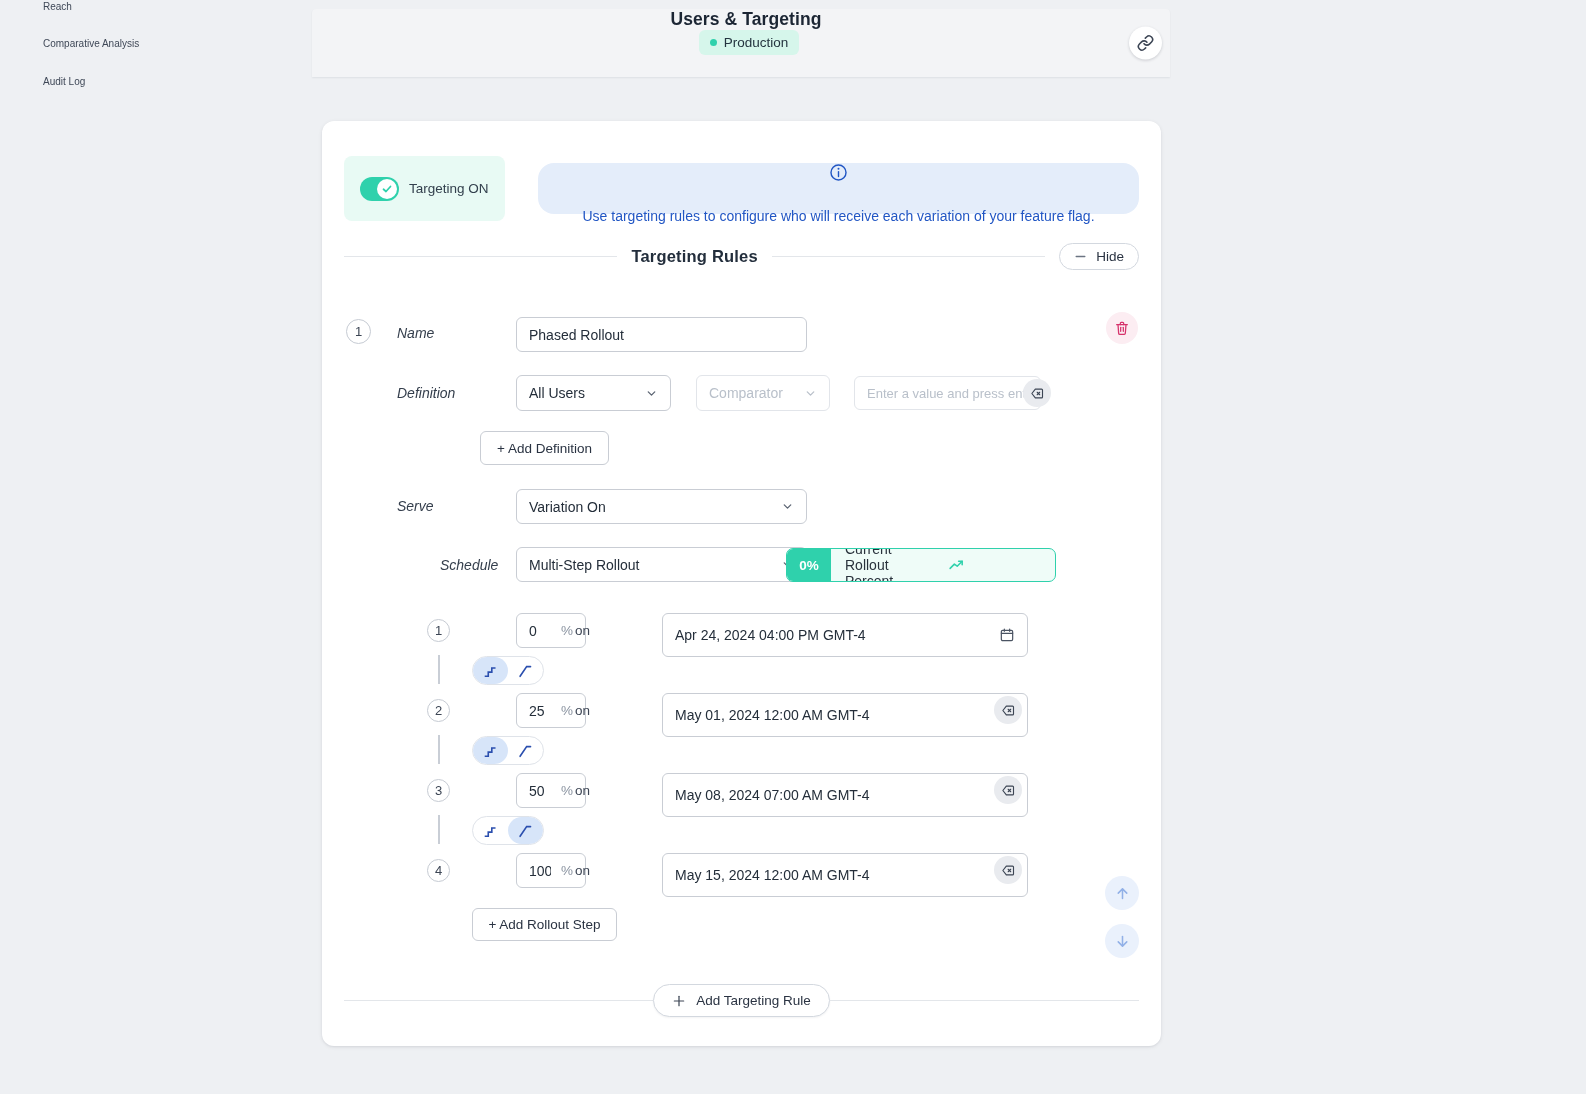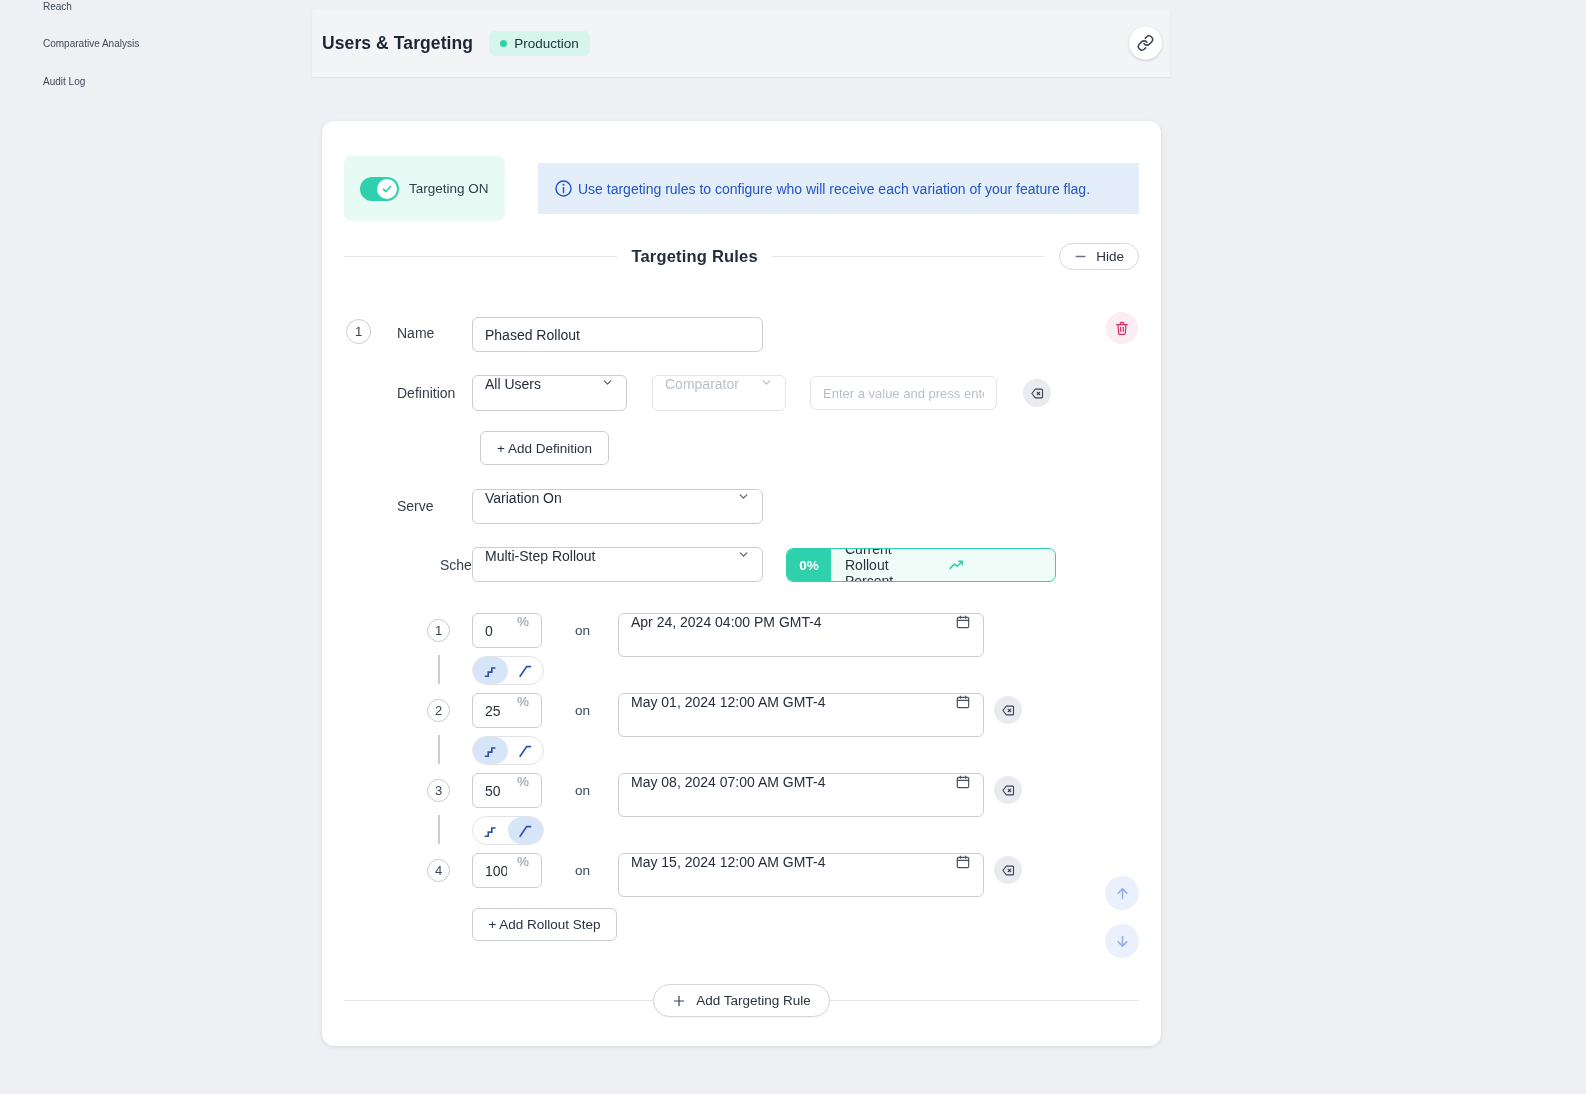--- a/index.html
+++ b/index.html
@@ -15,21 +15,21 @@
 
   
   .side-item { position:absolute; left:43px; font-size:10px; color:#3f4857; cursor:pointer; white-space:nowrap; }
 
   
   .header-band {
     left:312px; top:9px; width:858px; height:68px;
     background:#f3f4f6;
     box-shadow:0 1px 2px rgba(16,24,40,.07);
     border-radius:4px 4px 0 0;
-    display:flex; align-items:center;
+    display:flex; align-items:center;flex-direction:column;
   }
   .page-title { margin-left:10px; font-size:17.5px; font-weight:700; color:#1c2634; letter-spacing:.1px; }
   .env-badge {
     margin-left:16px; display:inline-flex; align-items:center; gap:7px;
     background:#d6f6eb; color:#24343f; font-size:13.5px;
     padding:5px 11px; border-radius:6px;
   }
   .env-dot { width:7px; height:7px; border-radius:50%; background:#2fd1ac; }
   .link-btn {
     position:absolute; right:8px; top:50%; transform:translateY(-50%);
@@ -56,47 +56,47 @@
   }
   .switch .knob {
     position:absolute; right:2px; top:2px; width:20px; height:20px;
     background:#fff; border-radius:50%;
     display:flex; align-items:center; justify-content:center;
   }
   .toggle-label { font-size:13.5px; color:#33404d; }
 
   .info-banner {
     left:216px; top:42px; width:601px; height:51px;
-    background:#e4edfa; border-radius:0;
-    display:flex; align-items:center; padding:0 16px; gap:5px;
-    color:#2156c4; font-size:14px;
+    background:#e4edfa; border-radius:16px;
+    display:flex; align-items:center; padding:0 16px; gap:26px;
+    color:#2156c4; font-size:14px;flex-direction:column;
   }
 
   .section-divider {
     left:22px; top:121px; width:795px; height:28px;
     display:flex; align-items:center; gap:14px;
   }
   .divider-line { flex:1; height:1px; background:#e3e6ea; }
   .section-title { font-size:16.5px; font-weight:700; color:#232e3c; letter-spacing:.2px; }
   .hide-btn {
     display:inline-flex; align-items:center; gap:9px;
     border:1px solid #d3d8df; background:#fff; border-radius:14px;
     height:27px; padding:0 14px; font-size:13.5px; color:#2a3342; cursor:pointer;
   }
 
   .num-circle {
     width:25px; height:25px; border-radius:50%;
     border:1px solid #c6cbd3; color:#3c4554; font-size:13px;
     display:flex; align-items:center; justify-content:center; background:#fff;
   }
-  .field-label { font-size:14px; color:#343e4c; }
+  .field-label { font-size:14px; color:#343e4c;font-style:italic; }
 
   .input, .select {
     border:1px solid #c9cdd4; border-radius:6px; background:#fff;
-    display:flex; font-size:14px; color:#242e3a;
+    display:flex; align-items:center; font-size:14px; color:#242e3a;margin-left:44px;
   }
   .input input {
     border:none; outline:none; background:transparent; width:100%;
     font-family:inherit; font-size:14px; color:#242e3a; padding:0 12px;
   }
   .select { justify-content:space-between; padding:0 12px; cursor:pointer;gap:20px; }
   .select.disabled { border-color:#e2e5ea; color:#b9c0ca; }
   .input.light { border-color:#e2e5ea; }
   .input.light input::placeholder { color:#b9c0ca; }
 

